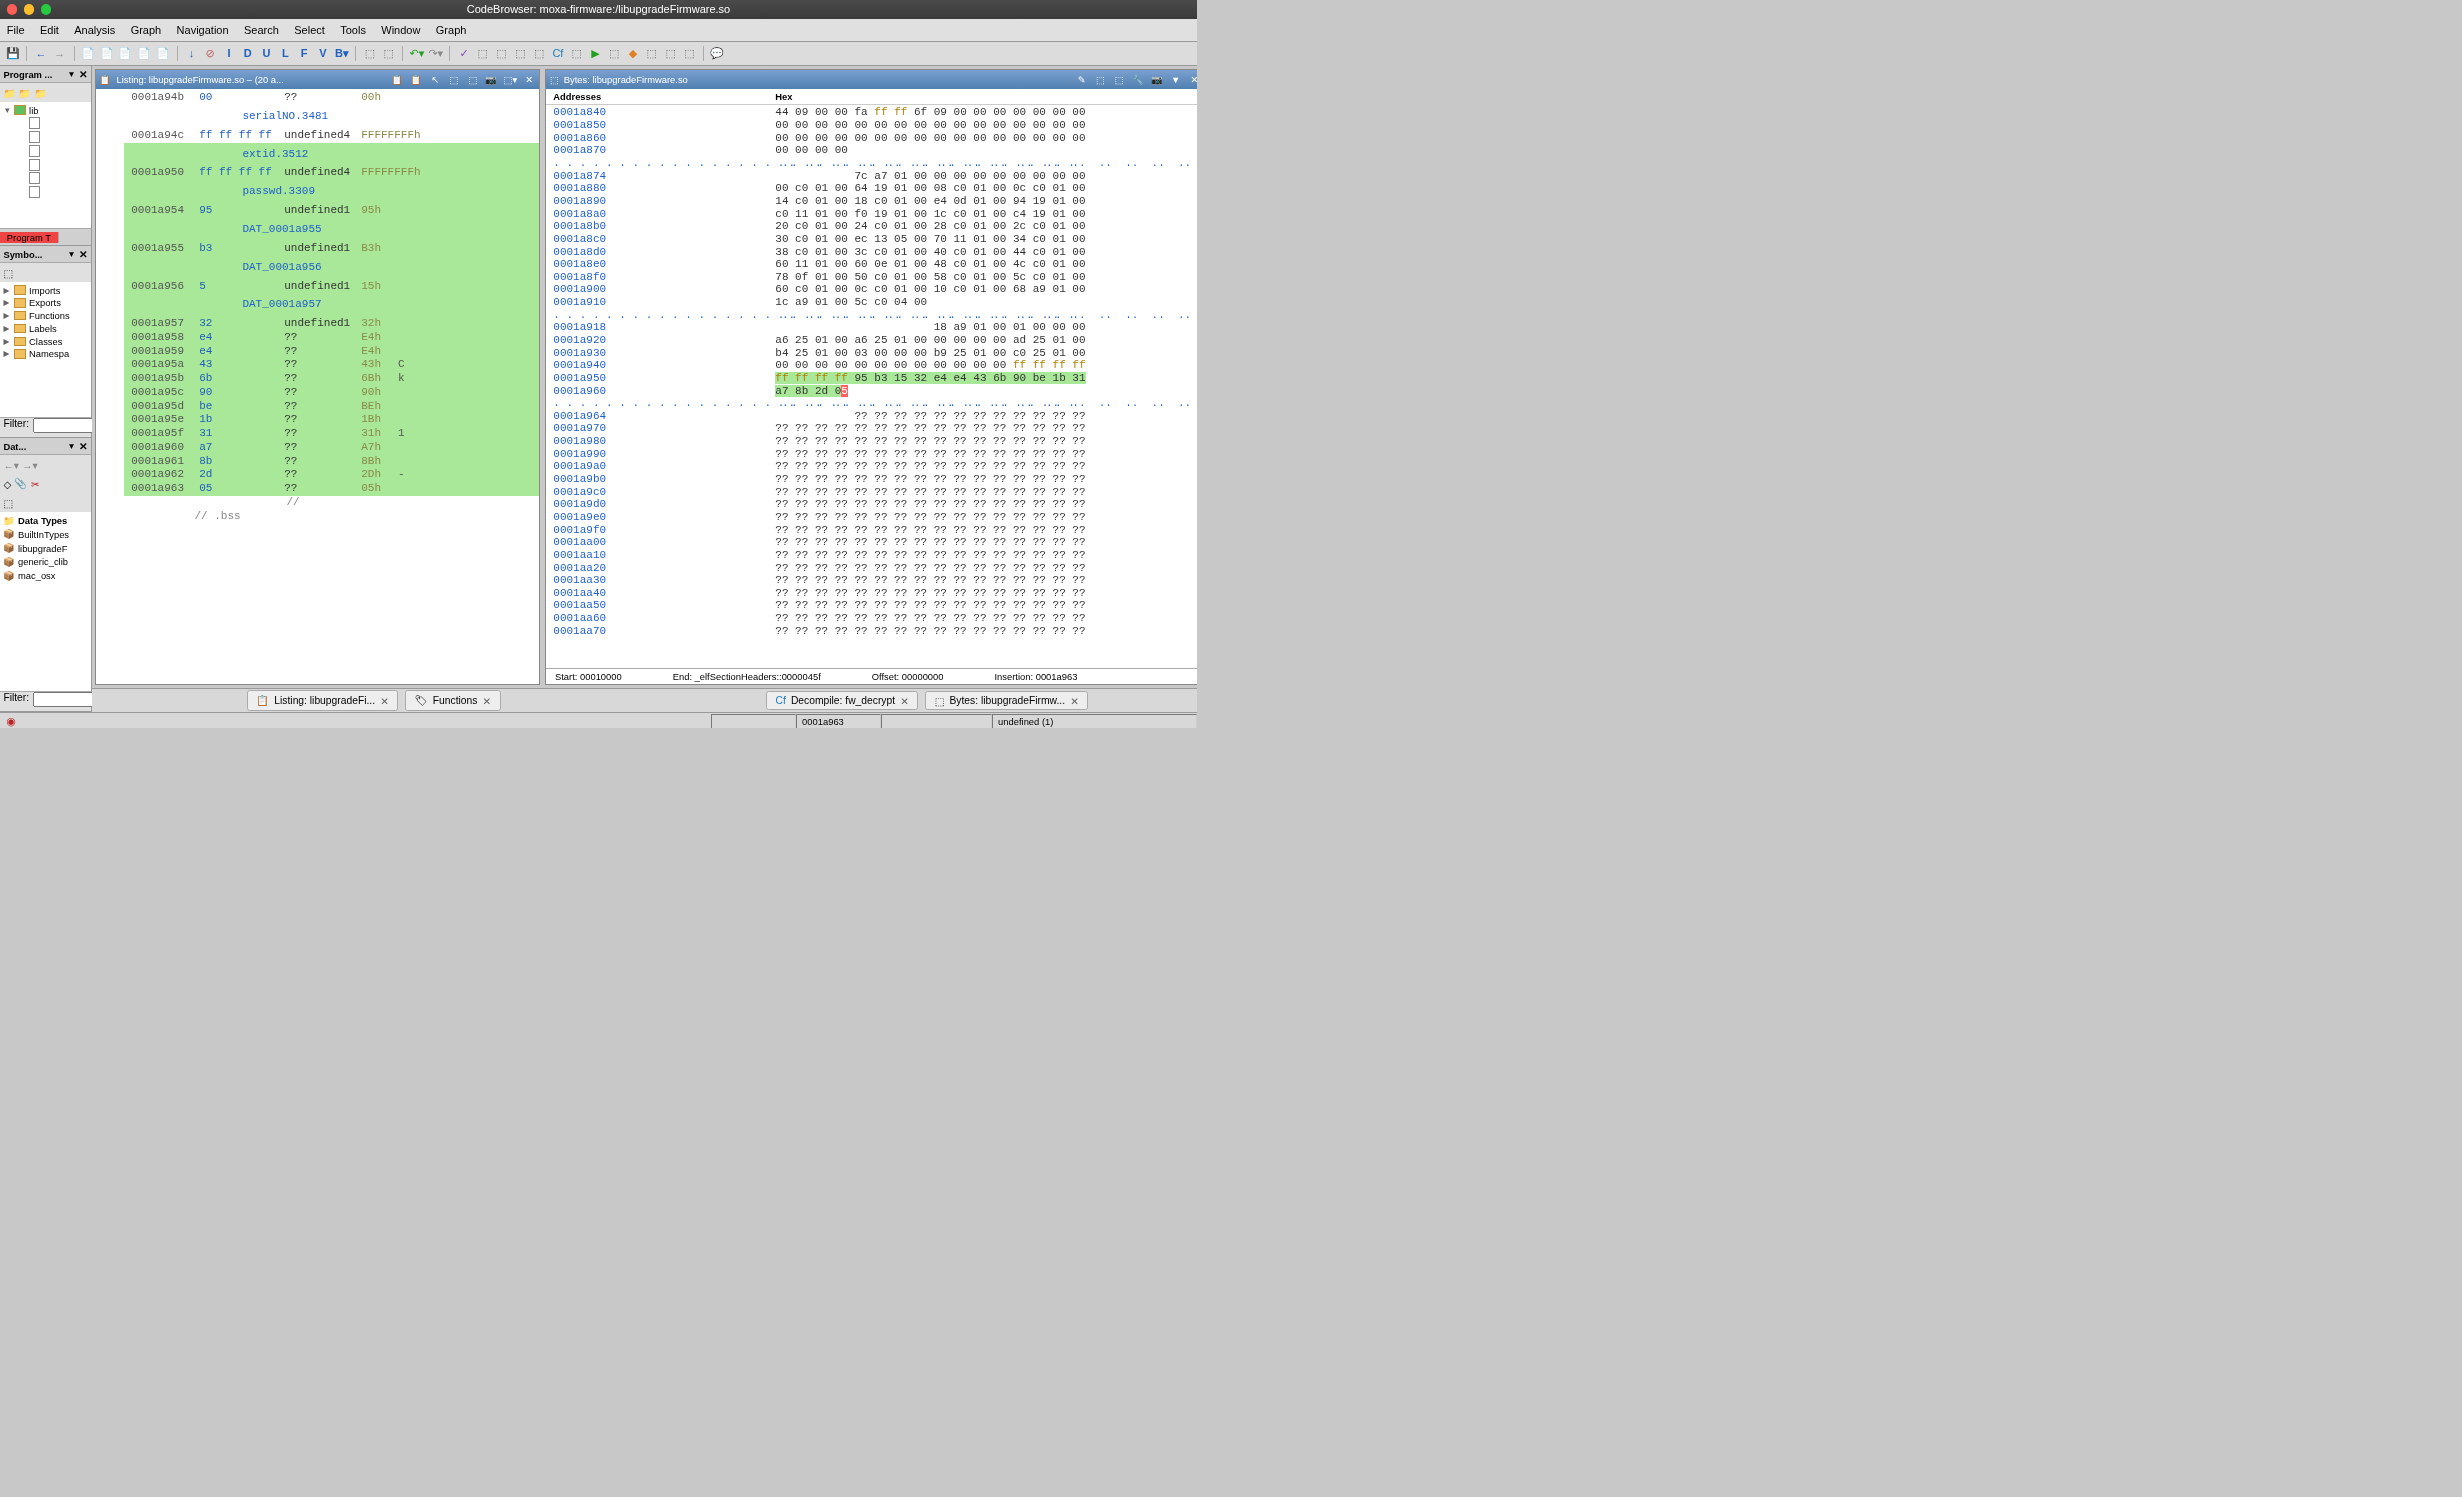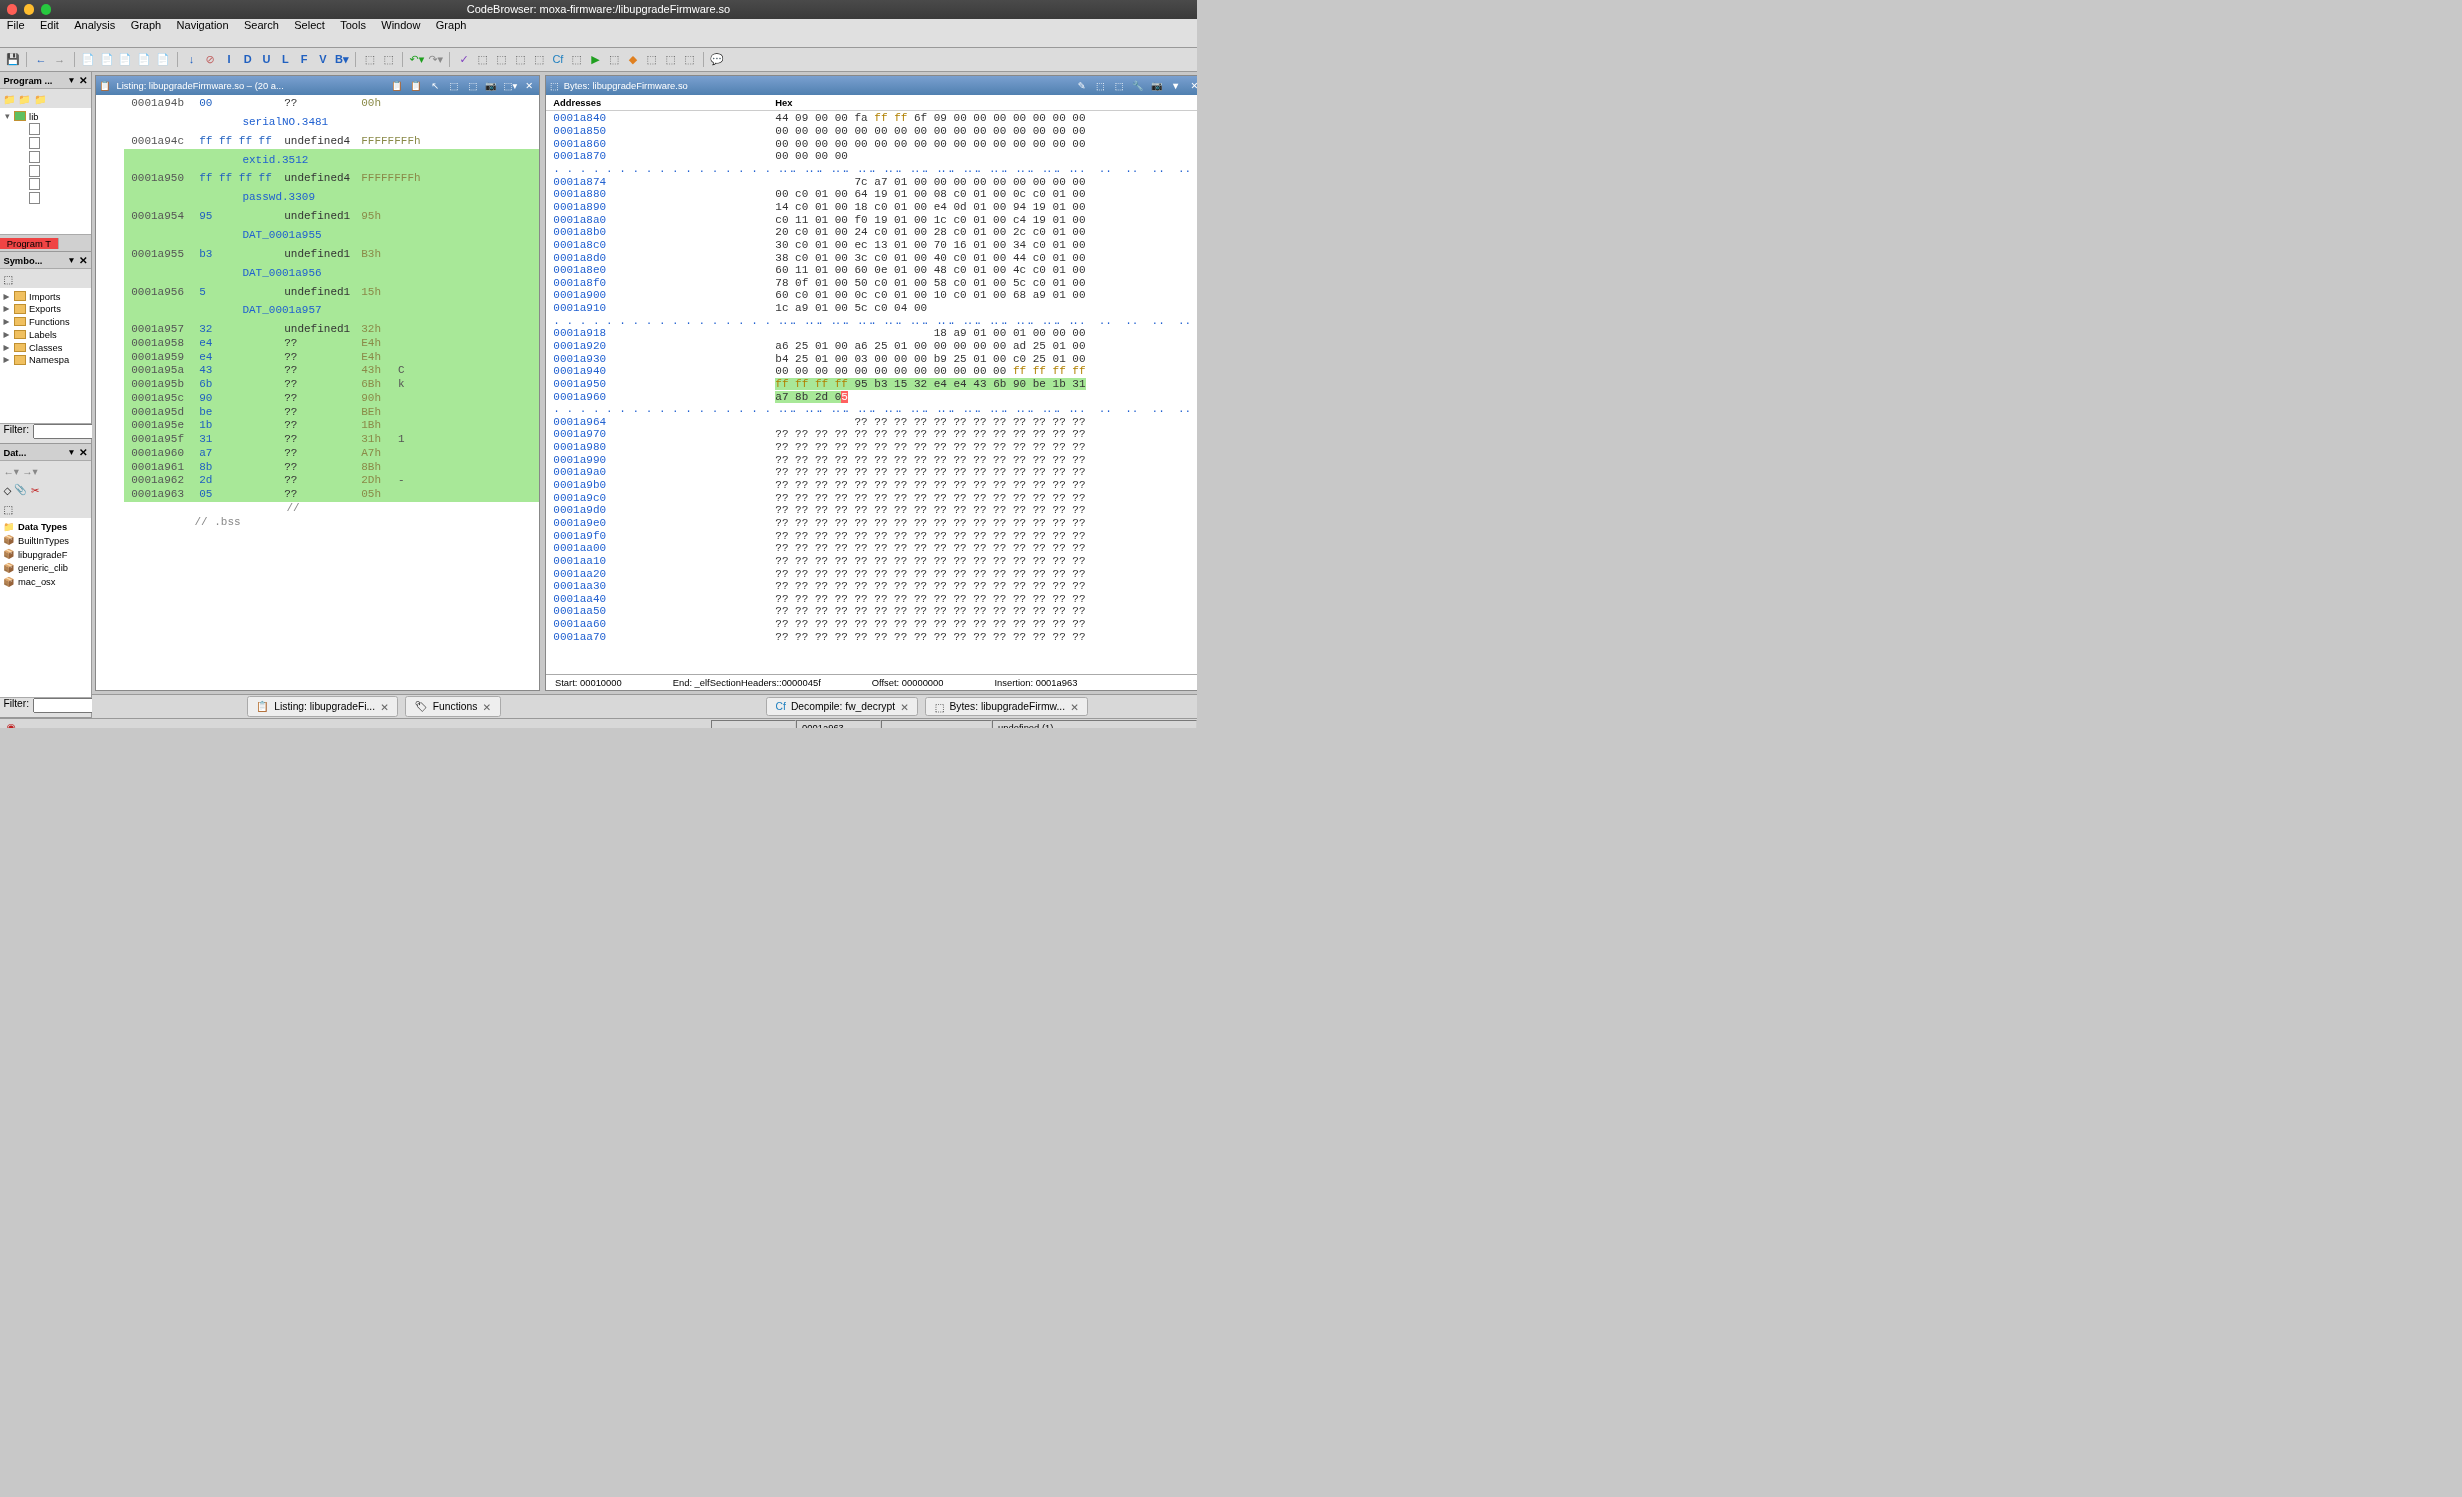--- a/index.html
+++ b/index.html
@@ -3,21 +3,21 @@
 <meta charset="utf-8">
 <style>
 * { box-sizing: border-box; margin: 0; padding: 0; }
 body { font-family: sans-serif; font-size: 10.3px; background: #c8c8c8; width: 1197px; height: 728px; overflow: hidden; position: relative; }
 .titlebar { height: 19px; background: linear-gradient(#4a4a4a, #3a3a3a); color: #fff; text-align: center; line-height: 19px; font-size: 11px; font-weight: 500; position: relative; }
 .traffic-lights { position: absolute; left: 6.8px; top: 4.3px; display: flex; gap: 6.8px; }
 .tl { width: 10.3px; height: 10.3px; border-radius: 50%; }
 .tl.red { background: #ff5f56; }
 .tl.yellow { background: #ffbd2e; }
 .tl.green { background: #27c93f; }
-.menubar { height: 29px; background: #e0e0e0; border-bottom: 0.9px solid #999; display: flex; padding: 0 6.8px; gap: 15.4px; font-size: 11px; }
+.menubar { height: 23px; background: #e0e0e0; border-bottom: 0.9px solid #999; display: flex; align-items: center; padding: 0 6.8px; gap: 15.4px; font-size: 11px; }
 .menubar span { cursor: default; }
 .toolbar { height: 24px; background: #dcdcdc; border-bottom: 0.9px solid #999; display: flex; align-items: center; padding: 0 5.1px; gap: 3.4px; }
 .tb-icon { width: 15.4px; height: 15.4px; display: inline-flex; align-items: center; justify-content: center; font-size: 11px; color: #555; }
 .tb-sep { width: 0.9px; height: 15.4px; background: #aaa; margin: 0 2.6px; }
 .main { display: flex; height: 646px; }
 .left-panels { width: 92px; display: flex; flex-direction: column; border-right: 0.9px solid #999; }
 .panel { background: #e8e8e8; border-bottom: 0.9px solid #999; display: flex; flex-direction: column; }
 .panel-header { height: 17px; background: #d0d0d0; display: flex; align-items: center; padding: 0 3.4px; font-size: 9.4px; font-weight: bold; border-bottom: 0.9px solid #aaa; position: relative; }
 .panel-header .close-x { position: absolute; right: 3.4px; font-size: 10.3px; cursor: pointer; }
 .panel-header .drop { position: absolute; right: 15.4px; font-size: 8.5px; }
@@ -361,21 +361,21 @@
             <div class="brow"><span class="baddr">0001a840</span><span class="bhex">44 09 00 00 fa <span class="ff">ff</span> <span class="ff">ff</span> 6f 09 00 00 00 00 00 00 00</span></div>
             <div class="brow"><span class="baddr">0001a850</span><span class="bhex">00 00 00 00 00 00 00 00 00 00 00 00 00 00 00 00</span></div>
             <div class="brow"><span class="baddr">0001a860</span><span class="bhex">00 00 00 00 00 00 00 00 00 00 00 00 00 00 00 00</span></div>
             <div class="brow"><span class="baddr">0001a870</span><span class="bhex">00 00 00 00</span></div>
             <div class="brow dots-row"><span class="baddr">. . . . . . . . . . . . . . . . . . . . . . . . . . . . . . . . . . . . . . . . </span><span> ..  ..  ..  ..  ..  ..  ..  ..  ..  ..  ..  ..  ..  ..  ..  .. </span></div>
             <div class="brow"><span class="baddr">0001a874</span><span class="bhex">            7c a7 01 00 00 00 00 00 00 00 00 00</span></div>
             <div class="brow"><span class="baddr">0001a880</span><span class="bhex">00 c0 01 00 64 19 01 00 08 c0 01 00 0c c0 01 00</span></div>
             <div class="brow"><span class="baddr">0001a890</span><span class="bhex">14 c0 01 00 18 c0 01 00 e4 0d 01 00 94 19 01 00</span></div>
             <div class="brow"><span class="baddr">0001a8a0</span><span class="bhex">c0 11 01 00 f0 19 01 00 1c c0 01 00 c4 19 01 00</span></div>
             <div class="brow"><span class="baddr">0001a8b0</span><span class="bhex">20 c0 01 00 24 c0 01 00 28 c0 01 00 2c c0 01 00</span></div>
-            <div class="brow"><span class="baddr">0001a8c0</span><span class="bhex">30 c0 01 00 ec 13 01 00 70 16 01 00 34 c0 01 00</span></div>
+            <div class="brow"><span class="baddr">0001a8c0</span><span class="bhex">30 c0 01 00 ec 13 05 00 70 11 01 00 34 c0 01 00</span></div>
             <div class="brow"><span class="baddr">0001a8d0</span><span class="bhex">38 c0 01 00 3c c0 01 00 40 c0 01 00 44 c0 01 00</span></div>
             <div class="brow"><span class="baddr">0001a8e0</span><span class="bhex">60 11 01 00 60 0e 01 00 48 c0 01 00 4c c0 01 00</span></div>
             <div class="brow"><span class="baddr">0001a8f0</span><span class="bhex">78 0f 01 00 50 c0 01 00 58 c0 01 00 5c c0 01 00</span></div>
             <div class="brow"><span class="baddr">0001a900</span><span class="bhex">60 c0 01 00 0c c0 01 00 10 c0 01 00 68 a9 01 00</span></div>
             <div class="brow"><span class="baddr">0001a910</span><span class="bhex">1c a9 01 00 5c c0 04 00</span></div>
             <div class="brow dots-row"><span class="baddr">. . . . . . . . . . . . . . . . . . . . . . . . . . . . . . . . . . . . . . . . </span><span> ..  ..  ..  ..  ..  ..  ..  ..  ..  ..  ..  ..  ..  ..  ..  .. </span></div>
             <div class="brow"><span class="baddr">0001a918</span><span class="bhex">                        18 a9 01 00 01 00 00 00</span></div>
             <div class="brow"><span class="baddr">0001a920</span><span class="bhex">a6 25 01 00 a6 25 01 00 00 00 00 00 ad 25 01 00</span></div>
             <div class="brow"><span class="baddr">0001a930</span><span class="bhex">b4 25 01 00 03 00 00 00 b9 25 01 00 c0 25 01 00</span></div>
             <div class="brow"><span class="baddr">0001a940</span><span class="bhex">00 00 00 00 00 00 00 00 00 00 00 00 <span class="ff">ff ff ff ff</span></span></div>

